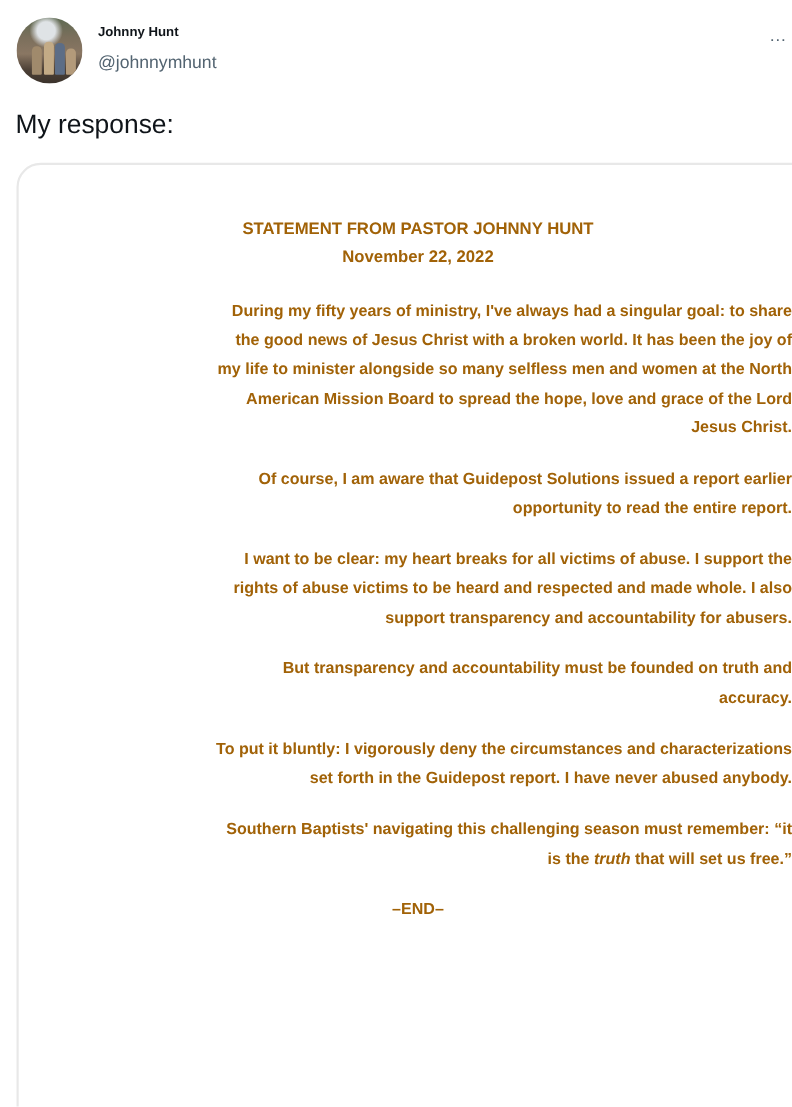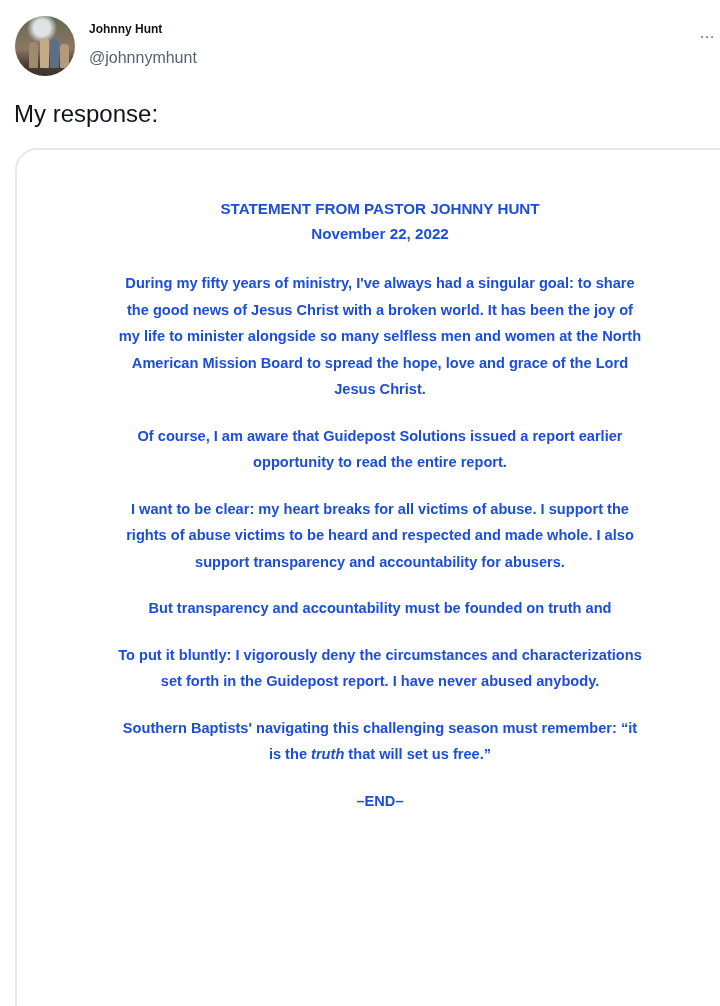--- a/index.html
+++ b/index.html
@@ -11,25 +11,25 @@
         radial-gradient(circle at 45% 20%, #dfe3e6 0 14%, transparent 26%),
         linear-gradient(180deg, #5e6a52 0%, #7b6f5c 30%, #8a7763 55%, #4b3f35 80%, #3b332c 100%); }
     .avatar .fig { position:absolute; bottom:8px; width:9px; border-radius:4px 4px 1px 1px; }
     .name { position:absolute; left:89px; top:22px; font-size:12px; font-weight:bold; color:#0f1419; }
     .handle { position:absolute; left:89px; top:49px; font-size:16px; color:#536471; }
     .more { position:absolute; right:4px; top:24px; font-size:16px; color:#536471; letter-spacing:1px; cursor:pointer; }
     .tweet-text { position:absolute; left:14px; top:100px; font-size:24px; color:#0f1419; }
     .card { position:absolute; left:15px; top:148px; width:730px; height:900px;
       border:2px solid #e8e8e8; border-radius:22px; background:#ffffff; box-sizing:border-box; }
     .doc { position:absolute; left:40px; top:196px; width:680px; text-align:center;
-      font-weight:bold; font-size:14.6px; color:#1d4ed8; line-height:26.5px; }
+      font-weight:bold; font-size:14.6px; color:#a16207; line-height:26.5px; }
     .doc .title { font-size:15.2px; line-height:25px; }
     .doc p { margin:0; }
     .doc .gap { height:24px; }
-    .doc .pa { margin-bottom:20px; }
+    .doc .pa { margin-bottom:20px;text-align:right; }
     .doc em { font-style:italic; }
   </style>
 </head>
 <body>
 
 <div class="avatar">
   <div class="fig" style="left:14px;height:26px;background:#a08a6c;"></div>
   <div class="fig" style="left:25px;height:30px;background:#c3ab86;"></div>
   <div class="fig" style="left:35px;height:29px;background:#5c6d86;"></div>
   <div class="fig" style="left:45px;height:24px;background:#b39a7a;"></div>
@@ -58,20 +58,21 @@
     <p>Of course, I am aware that Guidepost Solutions issued a report earlier</p>
     <p>opportunity to read the entire report.</p>
   </div>
   <div class="pa">
     <p>I want to be clear: my heart breaks for all victims of abuse.  I support the</p>
     <p>rights of abuse victims to be heard and respected and made whole.  I also</p>
     <p>support transparency and accountability for abusers.</p>
   </div>
   <div class="pa">
     <p>But transparency and accountability must be founded on truth and</p>
+    <p>accuracy.</p>
   </div>
   <div class="pa">
     <p>To put it bluntly: I vigorously deny the circumstances and characterizations</p>
     <p>set forth in the Guidepost report.  I have never abused anybody.</p>
   </div>
   <div class="pa">
     <p>Southern Baptists' navigating this challenging season must remember: “it</p>
     <p><span>is the </span><em>truth</em><span> that will set us free.”</span></p>
   </div>
   <p>–END–</p>

